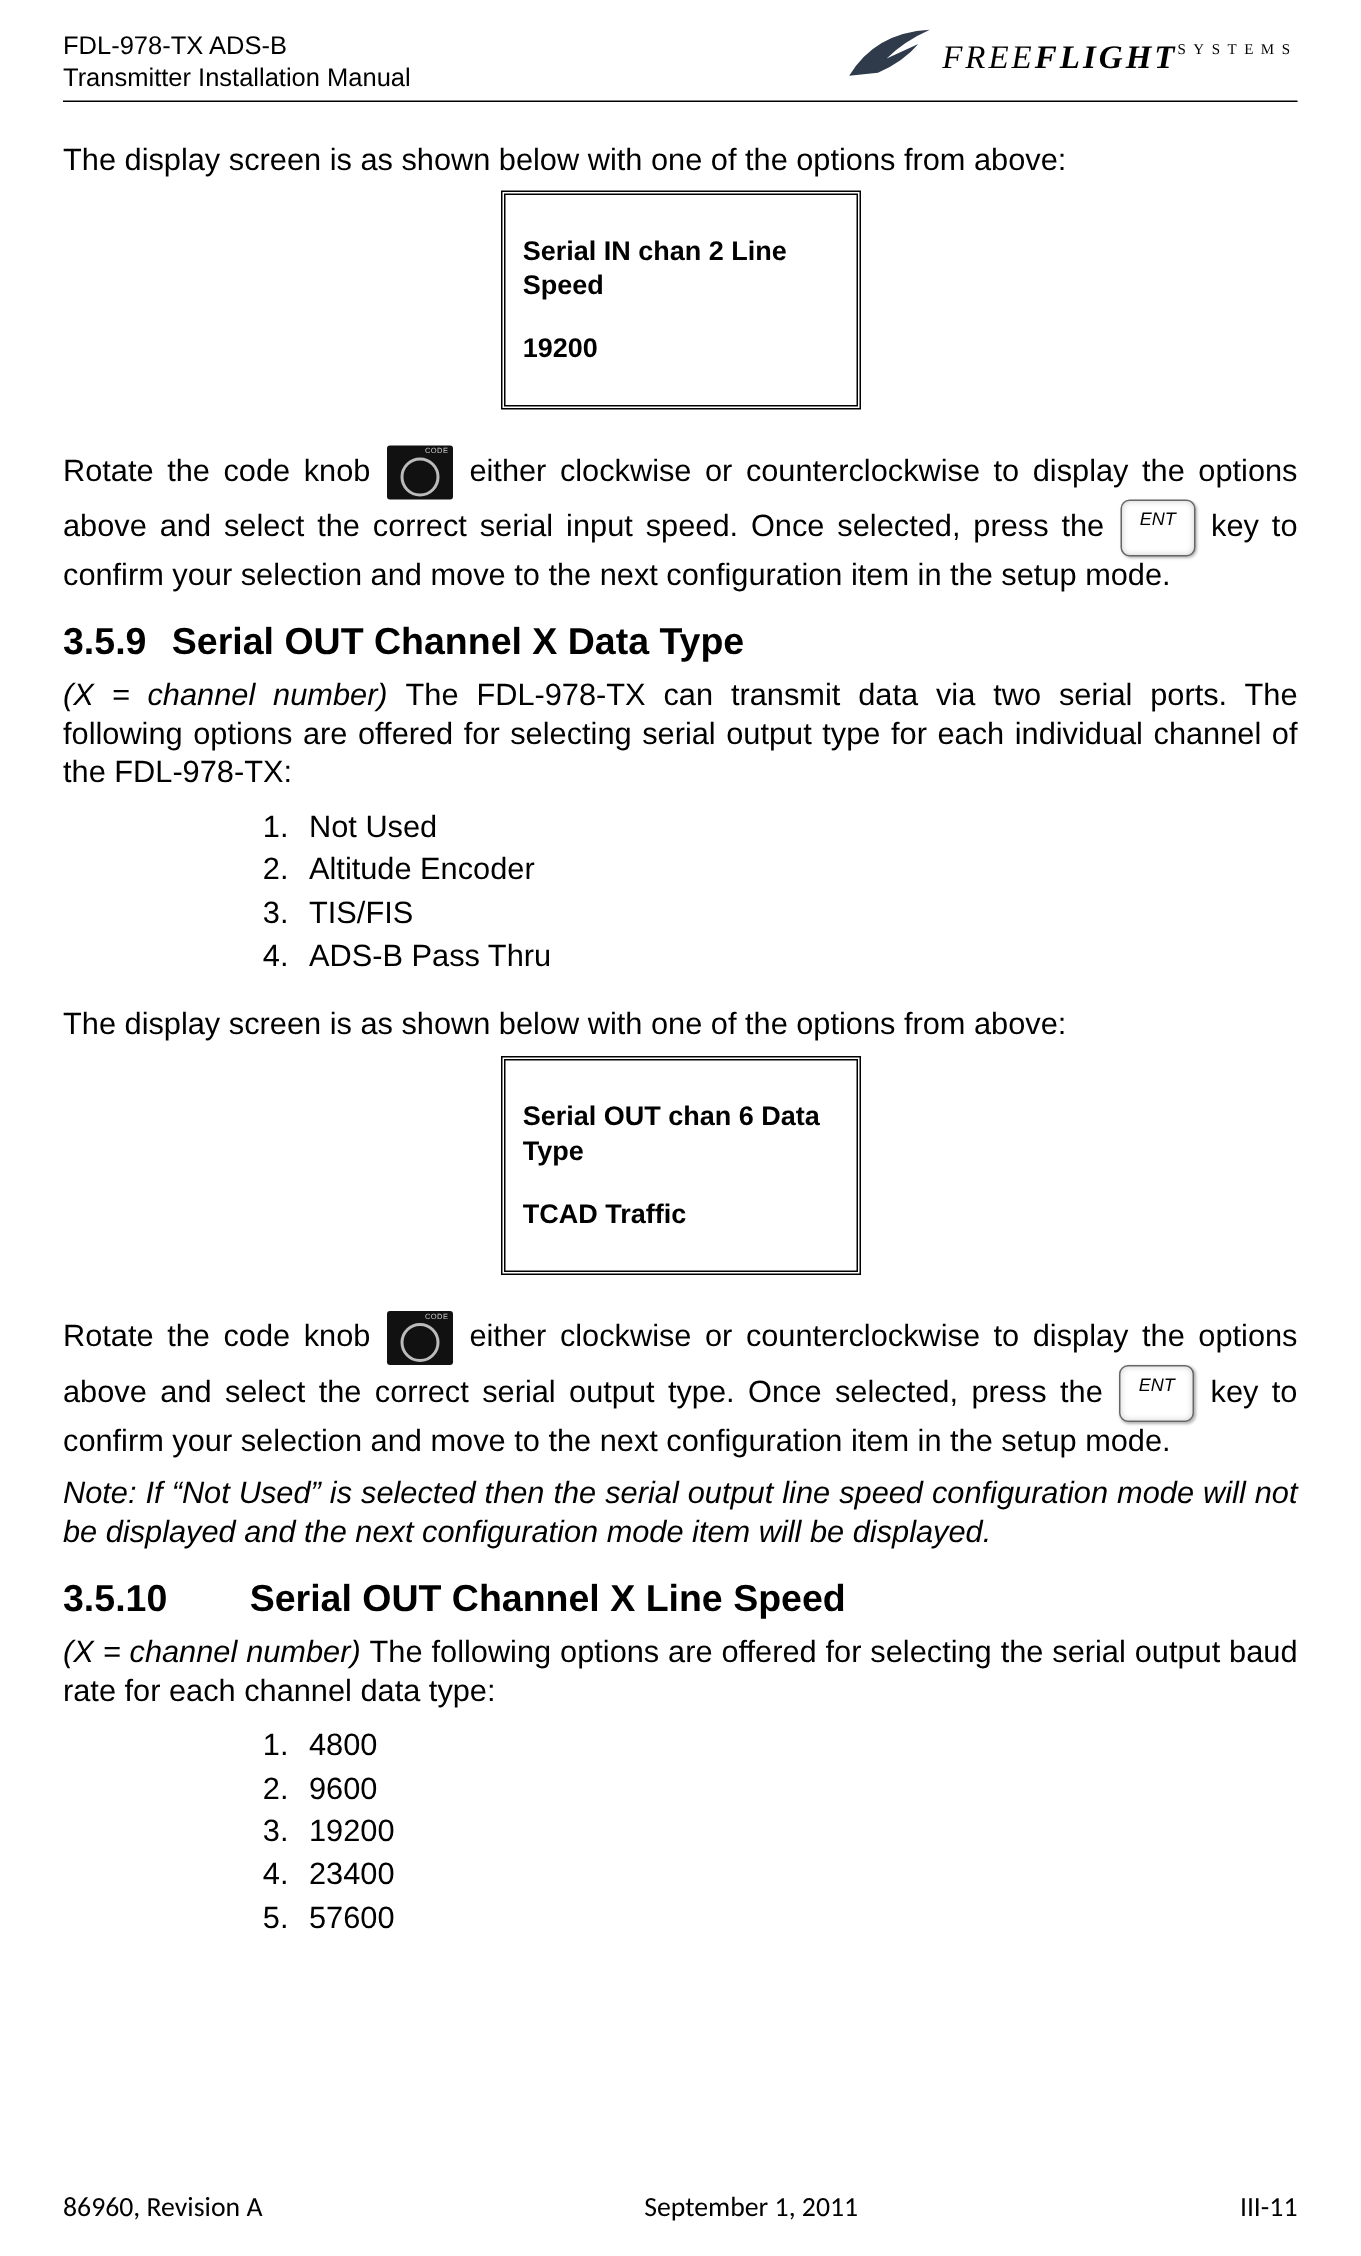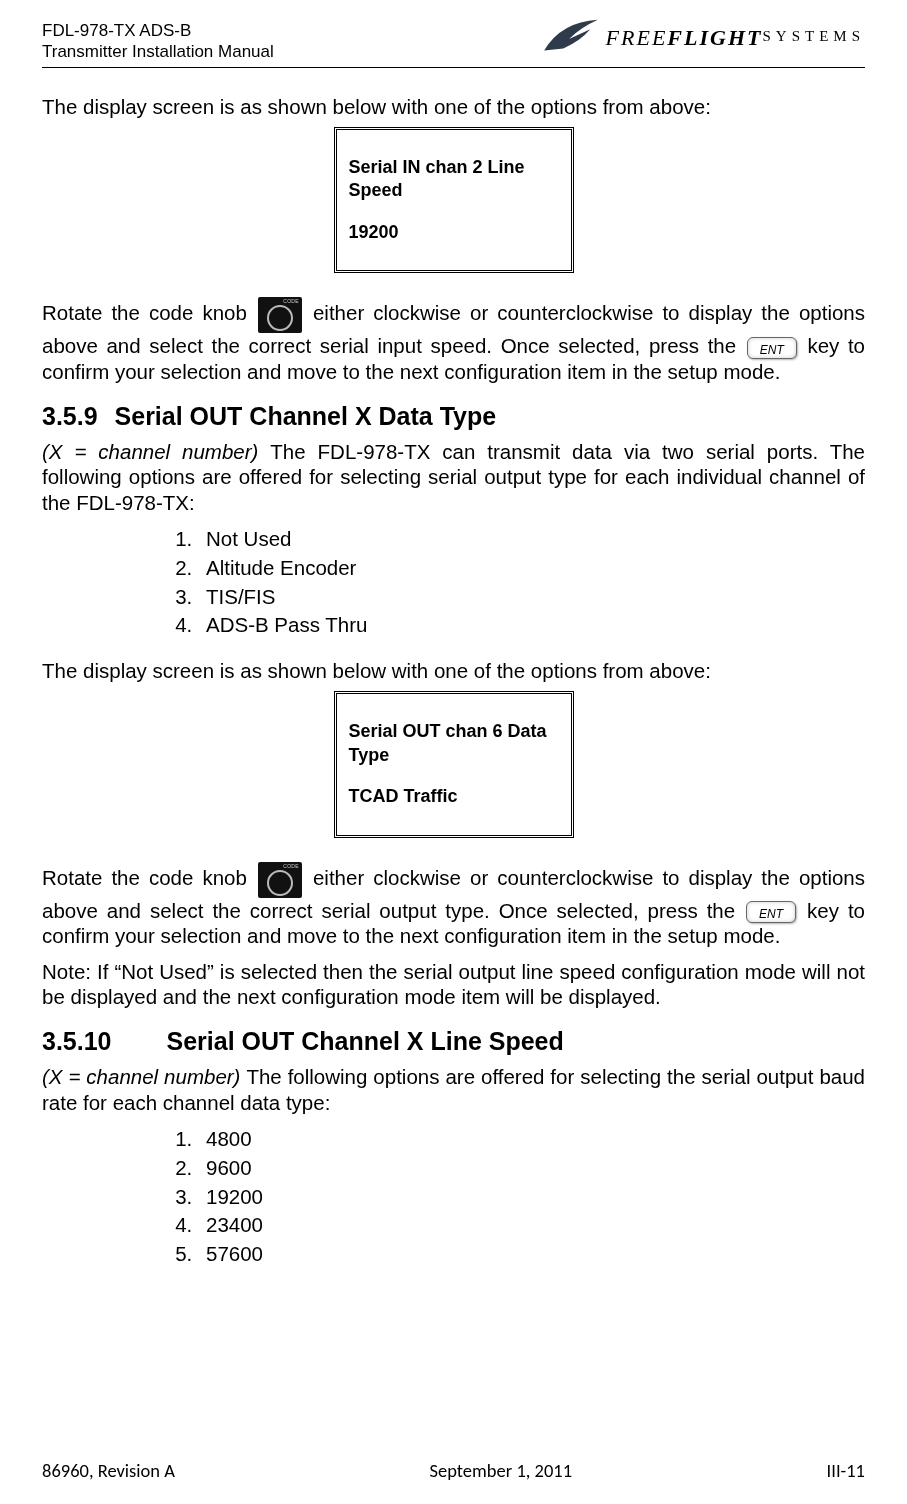--- a/index.html
+++ b/index.html
@@ -25,21 +25,21 @@
       line-height: 1.25;
       padding-top: 2px;
     }
     .logo-wrap { display: flex; align-items: center; gap: 6px; margin-top: -4px; }
     .logo-icon {
       width: 58px; height: 48px; position: relative;
     }
     .logo-icon svg { display:block; }
     .logo-text { font-family: "Times New Roman", serif; display:flex; align-items:flex-start; line-height:1; }
     .logo-free { font-size: 22px; letter-spacing: 2px; font-style: italic; }
-    .logo-systems { font-size: 15px; letter-spacing: 5px; margin-top: 2px; }
+    .logo-systems { font-size: 10px; letter-spacing: 5px; margin-top: 2px; }
     p { font-size: 20.5px; line-height: 1.24; margin-bottom: 10px; text-align: justify; }
     .justify { text-align: justify; }
     .intro { margin-bottom: 8px; text-align:left; }
     .display-box {
       width: 240px; border: 3px double #000; padding: 26px 12px;
       font-weight: bold; font-size: 18px; margin: 2px auto 24px auto;
       line-height: 1.3;
     }
     .display-box .line2 { margin-top: 18px; }
     .code-knob {
@@ -48,32 +48,32 @@
     }
     .code-knob::before {
       content: ""; position: absolute; left: 9px; top: 8px;
       width: 22px; height: 22px; border: 2px solid #bbb; border-radius: 50%;
     }
     .code-knob::after {
       content: "CODE"; position: absolute; top: 1px; right: 3px;
       font-size: 5px; color: #ccc; letter-spacing: 0.3px;
     }
     .ent-key {
-      display: inline-block; width: 50px; height: 22px; background: #fff;
+      display: inline-block; width: 50px; height: 38px; background: #fff;
       border: 1px solid #666; border-radius: 6px; vertical-align: middle;
       font-size: 12px; font-style: italic; text-align: center; line-height: 24px;
       box-shadow: inset 0 0 4px rgba(0,0,0,0.2), 1px 1px 2px rgba(0,0,0,0.3);
       margin: 0 2px;
     }
     h2 { font-size: 25px; font-weight: bold; margin: 18px 0 8px 0; }
     .hnum { margin-right: 10px; }
     .italic { font-style: italic; }
     ol.opts { list-style: decimal; margin: 10px 0 18px 156px; font-size: 20.5px; line-height: 1.4; }
     ol.opts li { padding-left: 8px; }
-    .note { text-align: justify; margin-top: 0; margin-bottom: 16px; }
+    .note { font-style: italic; text-align: justify; margin-top: 0; margin-bottom: 16px; }
     .footer {
       position: absolute; bottom: 22px; left: 42px; right: 42px;
       display: flex; justify-content: space-between; font-size: 18.5px;
       border-top: none;
       align-items: flex-end;
     }
     .footer span { font-family: Calibri, Arial, sans-serif; }
   </style>
 </head>
 <body>

